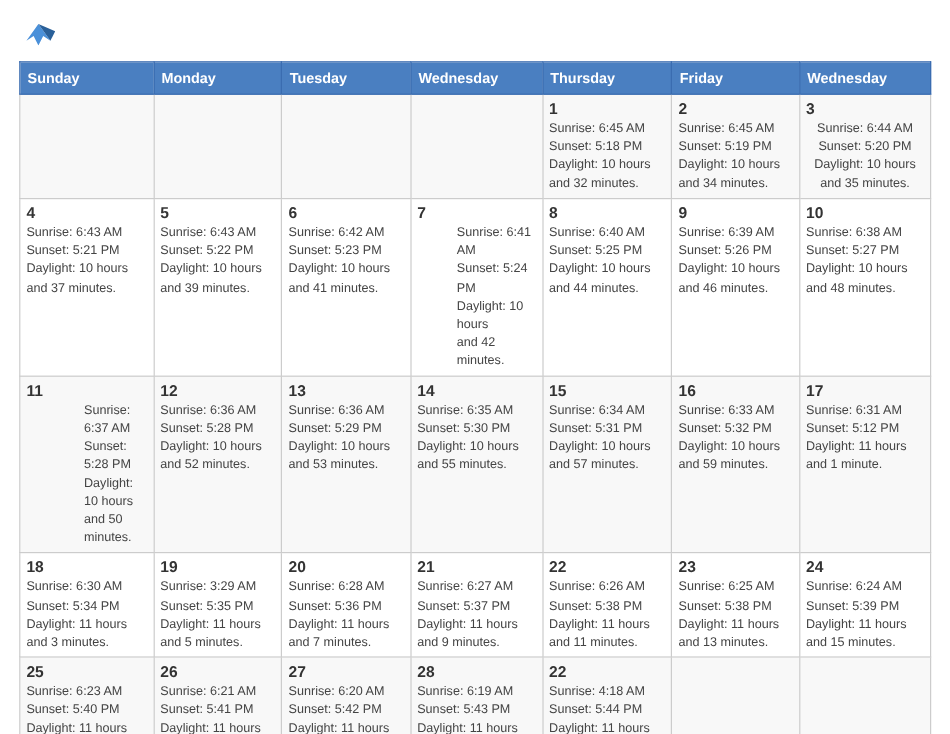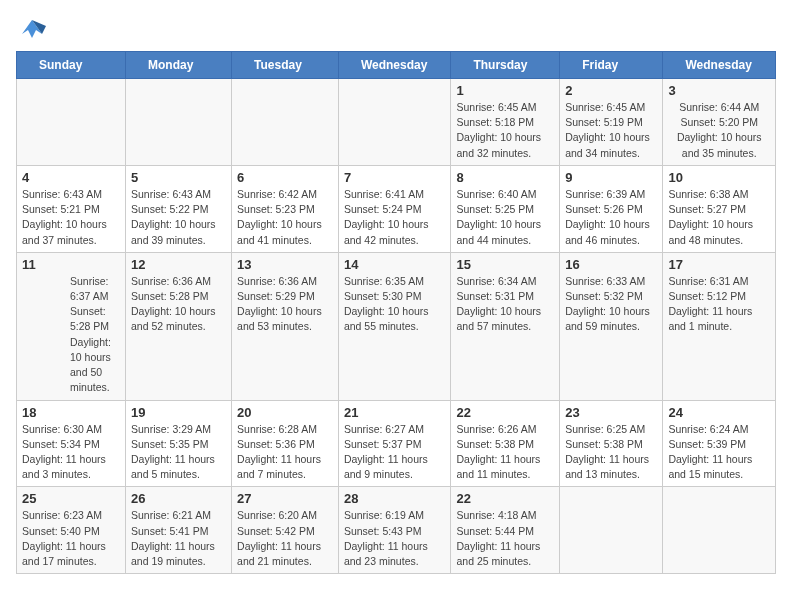--- a/index.html
+++ b/index.html
@@ -50,21 +50,21 @@
     }
     table {
       width: 100%;
       border-collapse: collapse;
       font-size: 11px;
     }
     thead tr th {
       background-color: #4a7fc1;
       color: #fff;
       text-align: left;
-      padding: 6px 22px;
+      padding: 6px 6px;
       font-size: 12px;
       font-weight: bold;
       border: 1px solid #3a6cb0;
     }
     tbody tr td {
       border: 1px solid #ccc;
       vertical-align: top;
       padding: 4px 5px;
       width: 113px;
       min-height: 80px;
@@ -170,21 +170,21 @@
         </td>
         <td>
           <span class="day-number">6</span>
           <div class="day-info" style="white-space: pre-line;">Sunrise: 6:42 AM
 Sunset: 5:23 PM
 Daylight: 10 hours
 and 41 minutes.</div>
         </td>
         <td>
           <span class="day-number">7</span>
-          <div class="day-info" style="white-space: pre-line;">Sunrise: 6:41 AM
+          <div class="day-info" style="white-space: pre-line; margin-left: 33px;">Sunrise: 6:41 AM
 Sunset: 5:24 PM
 Daylight: 10 hours
 and 42 minutes.</div>
         </td>
         <td>
           <span class="day-number">8</span>
           <div class="day-info" style="white-space: pre-line;">Sunrise: 6:40 AM
 Sunset: 5:25 PM
 Daylight: 10 hours
 and 44 minutes.</div>

